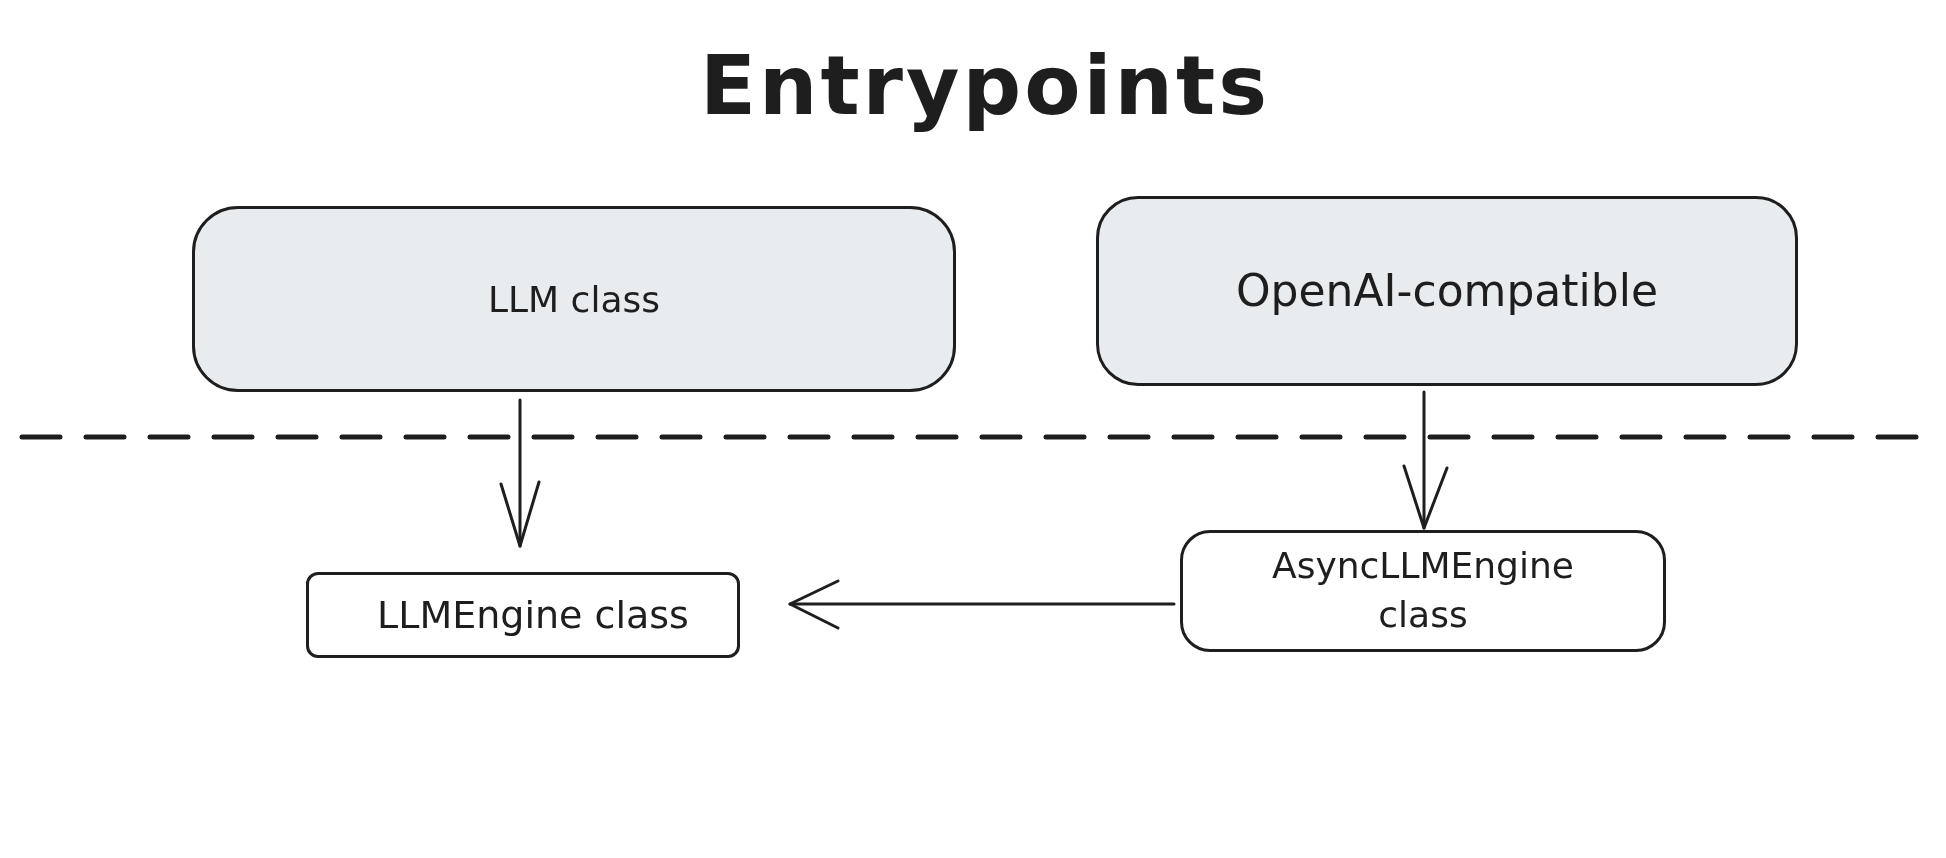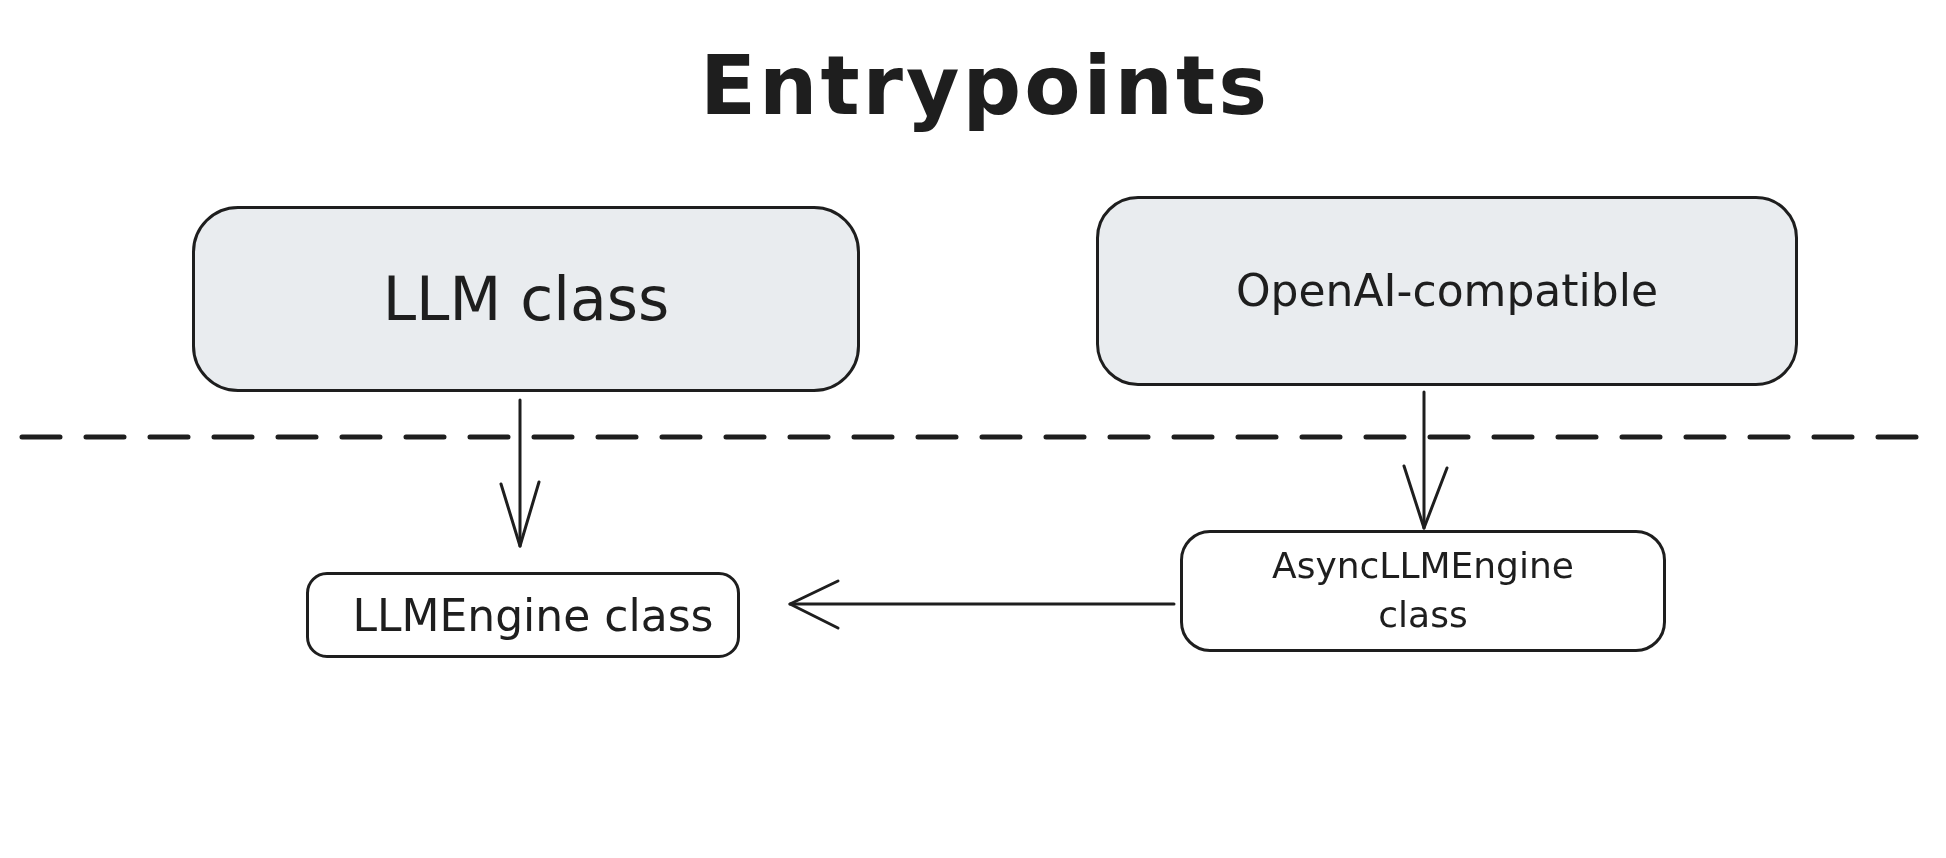--- a/index.html
+++ b/index.html
@@ -37,36 +37,36 @@
     align-items: center;
     justify-content: center;
     text-align: center;
     color: #1e1e1e;
   }
   .node.gray { background: #e9ecef; }
   .node.white { background: #ffffff; }
 
   #node-llm {
     left: 192px; top: 206px;
-    width: 668px; height: 186px;
+    width: 764px; height: 186px;
     border-radius: 46px;
-    font-size: 60px;
+    font-size: 36px;
   }
   #node-api {
     left: 1096px; top: 196px;
     width: 702px; height: 190px;
     border-radius: 42px;
     font-size: 44px;
     line-height: 1.3;
   }
   #node-engine {
     left: 306px; top: 572px;
     width: 434px; height: 86px;
-    border-radius: 21px;
-    font-size: 44px;
+    border-radius: 12px;
+    font-size: 38px;
     padding-left: 20px;
   }
   #node-async {
     left: 1180px; top: 530px;
     width: 486px; height: 122px;
     border-radius: 30px;
     font-size: 36px;
     line-height: 1.35;
   }
   .strokes {

